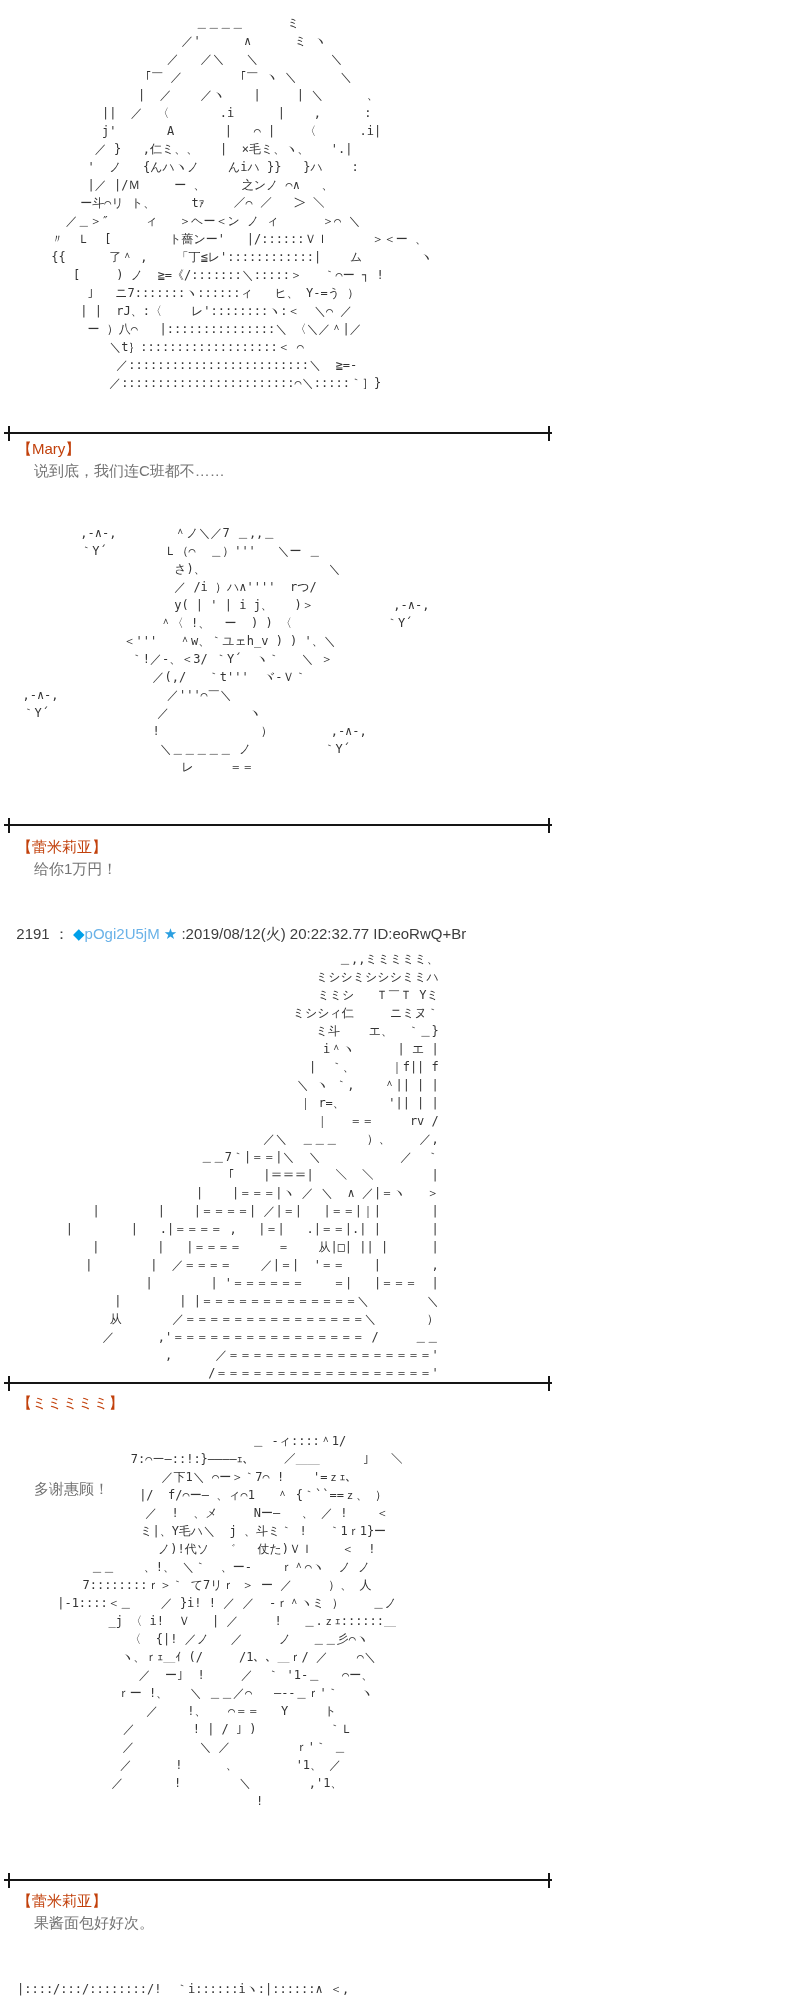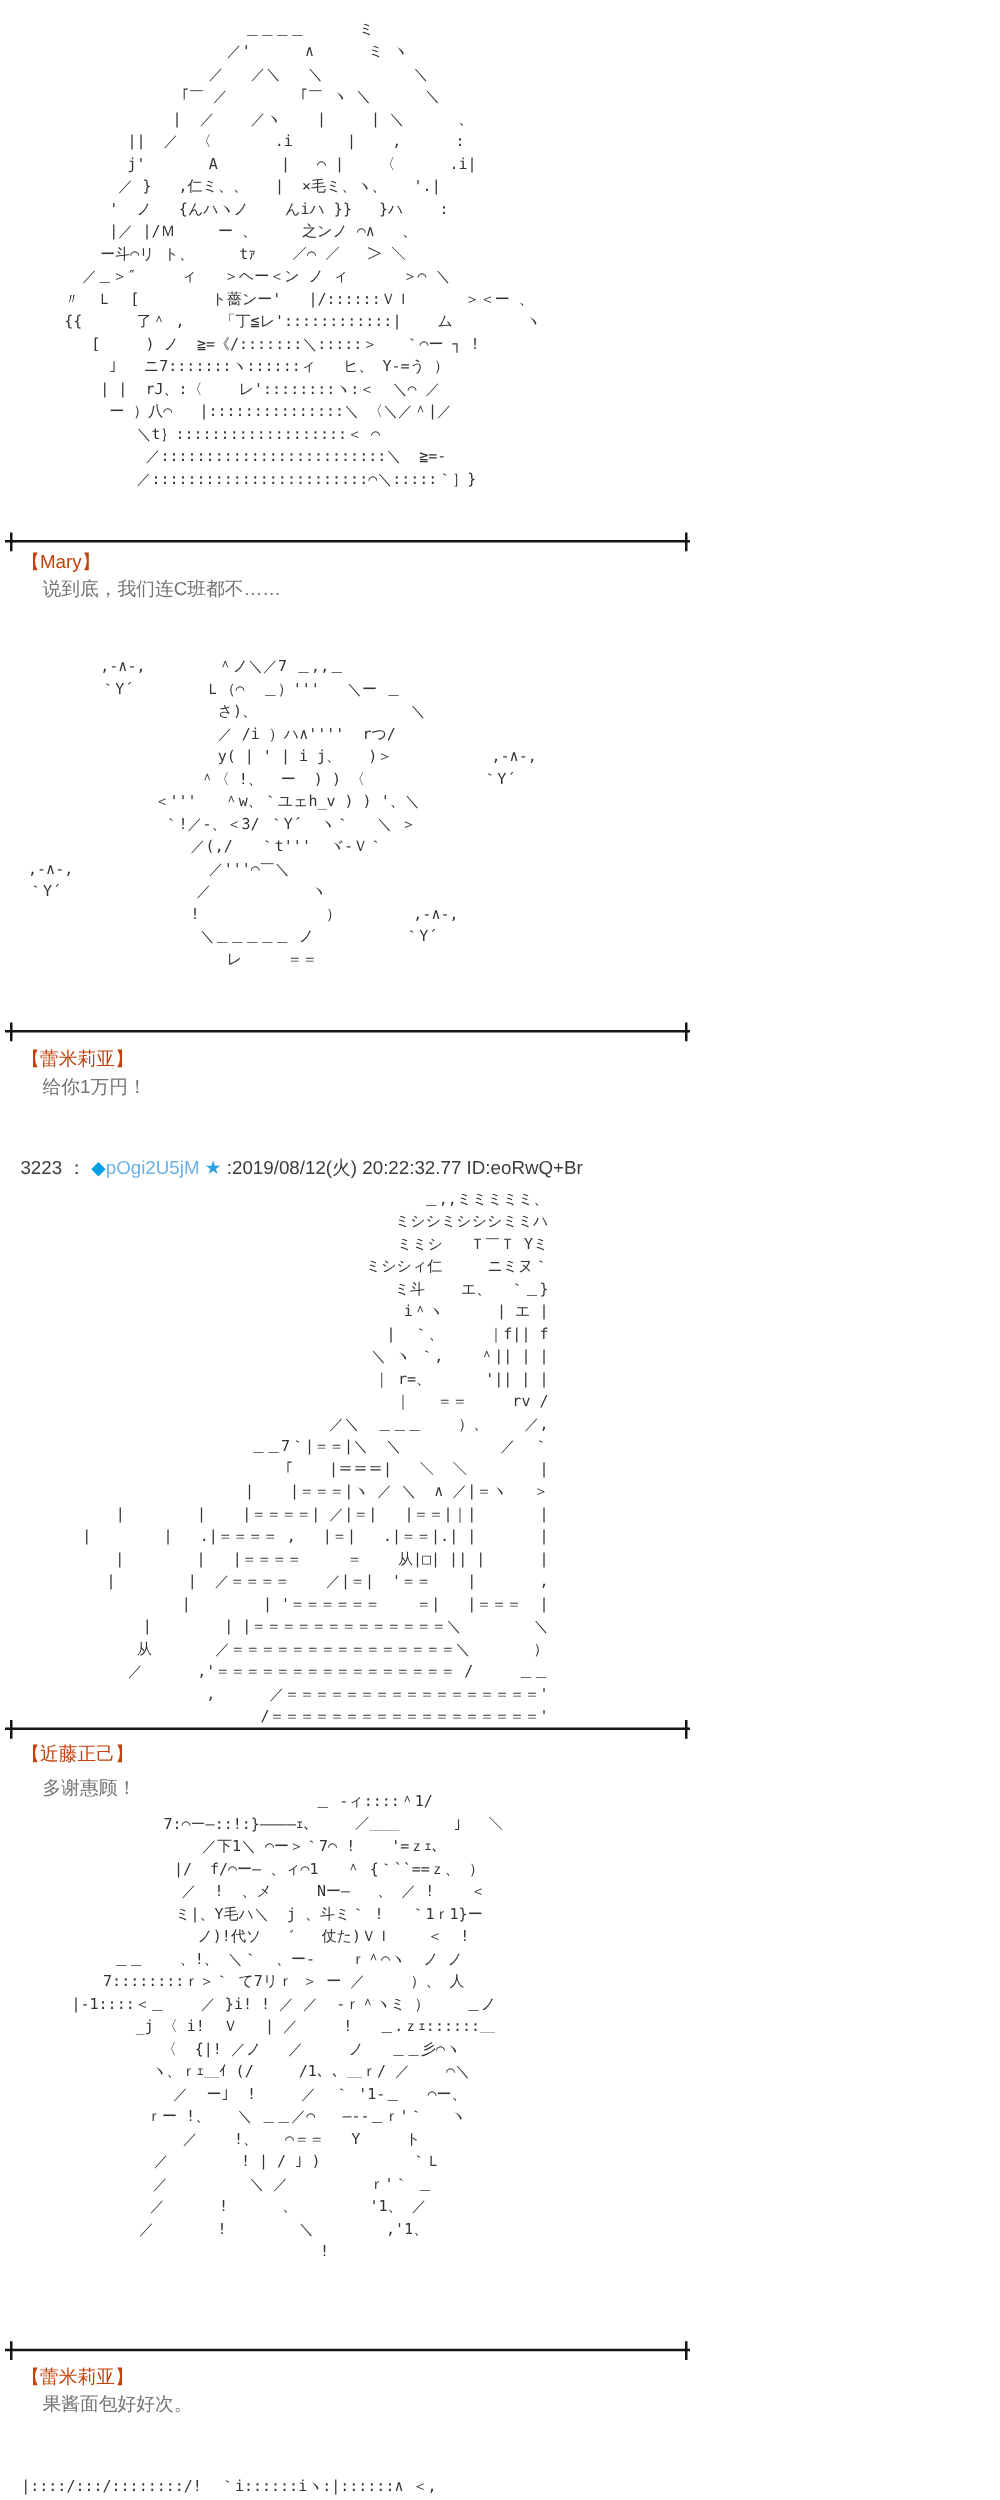--- a/index.html
+++ b/index.html
@@ -85,21 +85,21 @@
                      ＼＿＿＿＿＿ ノ          ｀Y´
                         レ     ＝＝
 </div>
 
 <div class="divider" style="top:824px;"></div>
 
 <div class="speaker" style="top:838px;">【蕾米莉亚】</div>
 <div class="dialogue" style="top:860px;">给你1万円！</div>
 
 <div class="post-header">
-  <span>3223</span><span> ： </span><span style="color: rgb(0, 160, 233);">◆</span><span style="color: rgb(106, 178, 232); margin-top: 18px;">pOgi2U5jM</span><span style="color: rgb(43, 159, 224);"> ★ </span><span>:2019/08/12(火) 20:22:32.77 </span><span>ID:eoRwQ+Br</span>
+  <span>2191</span><span> ： </span><span style="color: rgb(0, 160, 233);">◆</span><span style="color: rgb(106, 178, 232); margin-top: 18px;">pOgi2U5jM</span><span style="color: rgb(43, 159, 224);"> ★ </span><span>:2019/08/12(火) 20:22:32.77 </span><span>ID:eoRwQ+Br</span>
 </div>
 
 <div class="aa" style="top:950px;left:8px;text-align:right;">                               ＿,,ミミミミミ、
                              ミシシミシシシミミハ
                             ミミシ   Ｔ￣Ｔ Yミ
                             ミシシィ仁     ニミヌ｀
                             ミ斗    エ、  ｀＿}
                             i＾ヽ      | エ |
                             |  ｀、     ｜f|| f
                              ＼ ヽ ｀,    ＾|| | |
@@ -115,22 +115,22 @@
         |        |  ／＝＝＝＝    ／|＝|  '＝＝    |       ,
         |        | '＝＝＝＝＝＝    ＝|   |＝＝＝  |
         |        | |＝＝＝＝＝＝＝＝＝＝＝＝＝＼        ＼
        从       ／＝＝＝＝＝＝＝＝＝＝＝＝＝＝＝＼       ）
       ／      ,'＝＝＝＝＝＝＝＝＝＝＝＝＝＝＝＝ /     ＿＿
      ,      ／＝＝＝＝＝＝＝＝＝＝＝＝＝＝＝＝＝'
            /＝＝＝＝＝＝＝＝＝＝＝＝＝＝＝＝＝＝'</div>
 
 <div class="divider" style="top:1382px;"></div>
 
-<div class="speaker" style="top:1394px;">【近藤正己】</div>
-<div class="dialogue" style="top:1421px;text-align:center;">多谢惠顾！</div>
+<div class="speaker" style="top:1394px;">【ミミミミミ】</div>
+<div class="dialogue" style="top:1480px;text-align:center;">多谢惠顾！</div>
 
 <div class="aa" style="top:1432px;left:8px;text-align:center;">                          ＿ -ィ::::＾1/
                  7:⌒ー―::!:}――――ｪ、    ／＿＿      ｣   ＼
                ／下1＼ ⌒ー＞｀7⌒ !    '=ｚｪ、
                 |/  f/⌒ー― 、ィ⌒1   ＾ {｀``==ｚ、 ）
                  ／  !  、メ     Nー―   、 ／ !    ＜
                 ミ|、Y毛ハ＼  j 、斗ミ｀ !   ｀1ｒ1}ー
                  ノ)!代ソ  ゛   仗た)ＶＩ    ＜  !
        ＿＿    、!、 ＼｀  、ー-    ｒ＾⌒ヽ  ノ ノ
       7::::::::ｒ＞｀ て7リｒ ＞ ー ／     ）、 人

